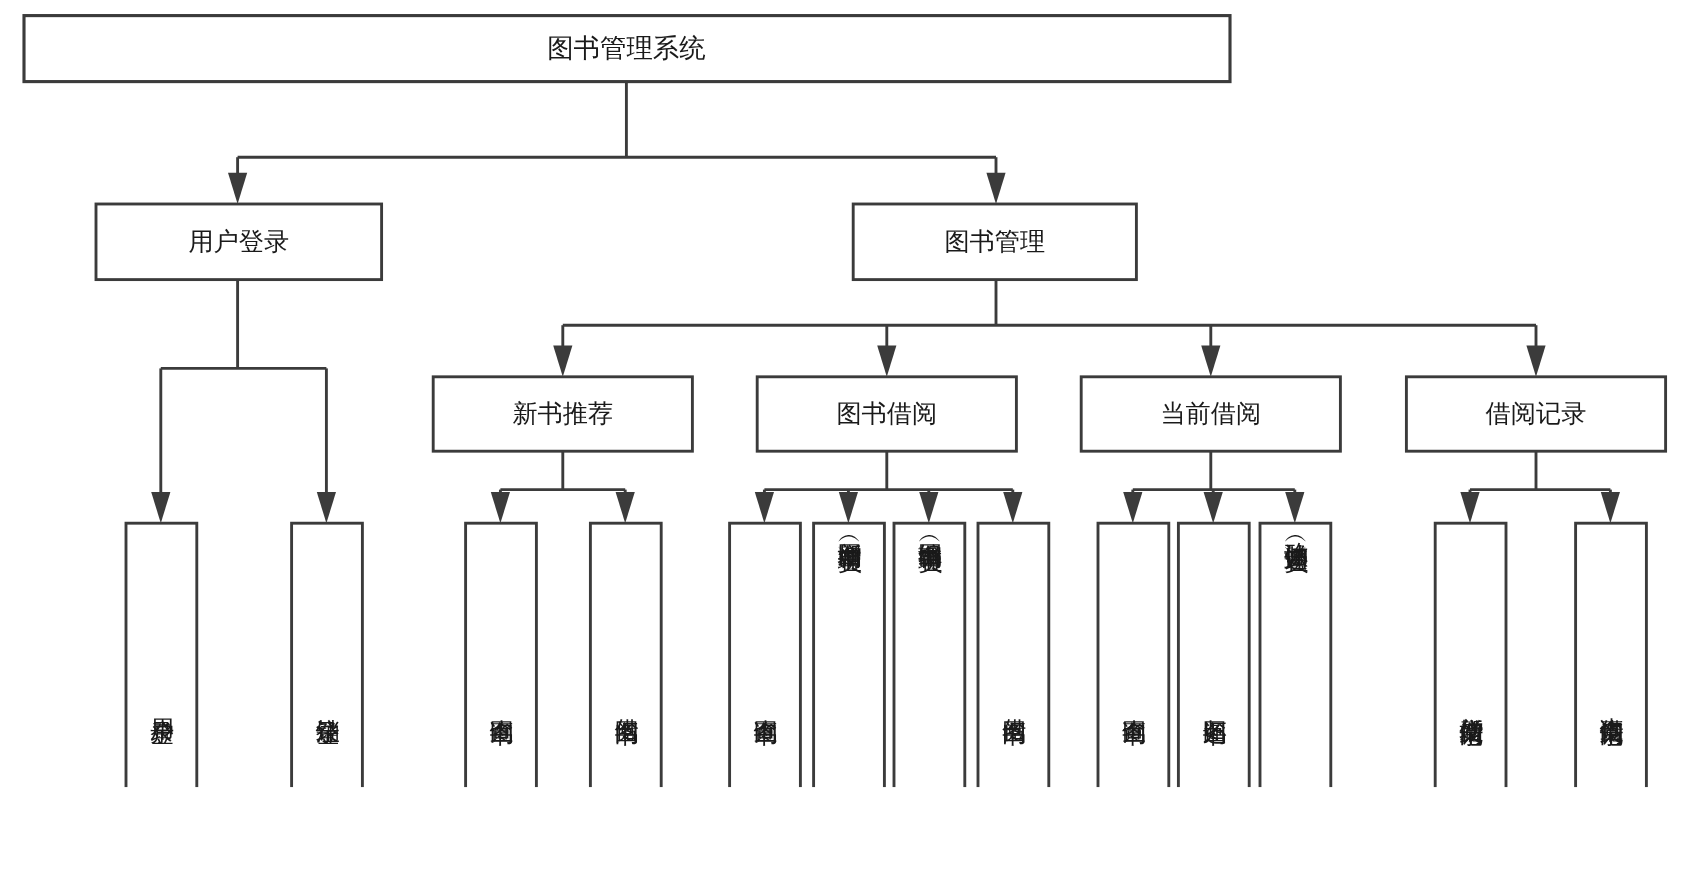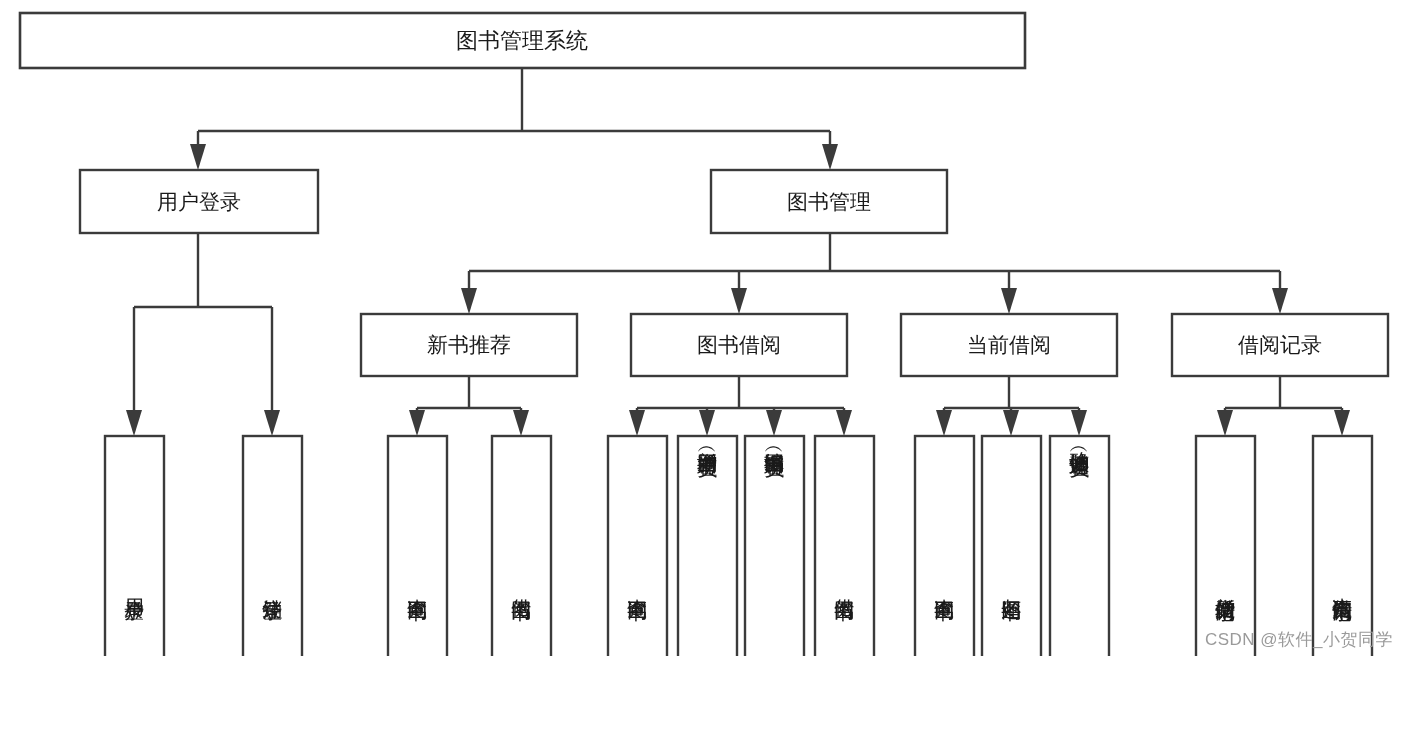--- a/index.html
+++ b/index.html
@@ -264,14 +264,13 @@
     <span class="leaf-label">确认归还（管理员）</span>
   </div>
 
   <div class="leaf-label-wrap" style="left:1196px; top:436px; width:59px; height:298px;">
     <span class="leaf-label">新增借阅记录</span>
   </div>
   <div class="leaf-label-wrap" style="left:1313px; top:436px; width:59px; height:298px;">
     <span class="leaf-label">查询借阅记录</span>
   </div>
 
-  <div id="watermark">CSDN @软件_小贺同学</div>
 </div>
 
 </body></html>

